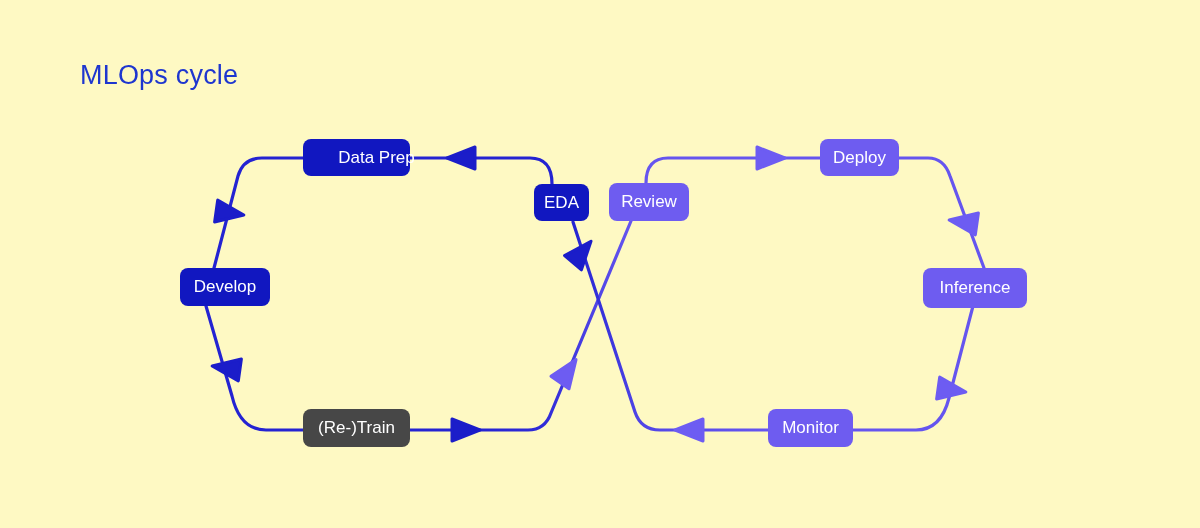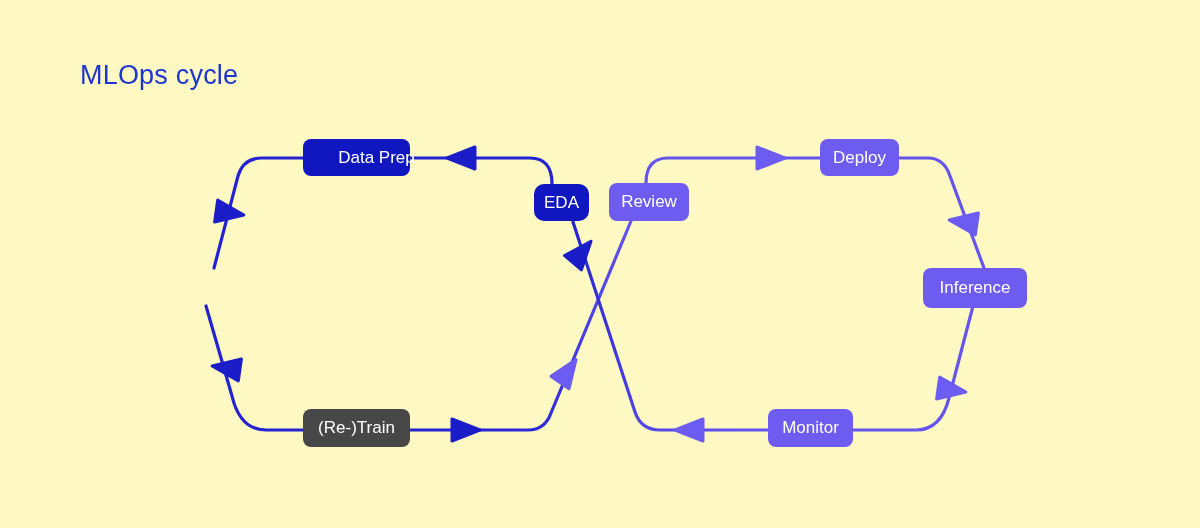--- a/index.html
+++ b/index.html
@@ -39,21 +39,21 @@
     font-weight: 500;
     border-radius: 8px;
     white-space: nowrap;
     box-sizing: border-box;
   }
   .node.dark  { background: #1117c0; }
   .node.gray  { background: #474747; }
   .node.light { background: #6e5cf0; }
 
   .n-dataprep  { left: 303px; top: 139px; width: 107px; height: 37px; padding-left: 40px; }
-  .n-eda       { left: 534px; top: 184px; width: 55px;  height: 37px; border-radius: 10px; }
+  .n-eda       { left: 534px; top: 184px; width: 55px;  height: 37px; }
   .n-review    { left: 609px; top: 183px; width: 80px;  height: 38px; }
   .n-develop   { left: 180px; top: 268px; width: 90px;  height: 38px; }
   .n-retrain   { left: 303px; top: 409px; width: 107px; height: 38px; text-align: center; }
   .n-deploy    { left: 820px; top: 139px; width: 79px;  height: 37px; }
   .n-inference { left: 923px; top: 268px; width: 104px; height: 40px; }
   .n-monitor   { left: 768px; top: 409px; width: 85px;  height: 38px; }
 </style>
 </head>
 <body>
 
@@ -96,20 +96,23 @@
     <polygon points="-14,-11 -14,11 14,0" transform="translate(952,390) rotate(8)" fill="#6d5cf2" stroke="#6d5cf2" stroke-width="3" stroke-linejoin="round"></polygon>
     <polygon points="-14,-11 -14,11 14,0" transform="translate(689,430) rotate(180)" fill="#6d5cf2" stroke="#6d5cf2" stroke-width="3" stroke-linejoin="round"></polygon>
   </svg>
 
   <div class="node dark n-dataprep">
     <span>Data Prep</span>
   </div>
   <div class="node dark n-eda">
     <span>EDA</span>
   </div>
+  <div class="node dark n-develop">
+    <span>Develop</span>
+  </div>
   <div class="node gray n-retrain">
     <span>(Re-)Train</span>
   </div>
   <div class="node light n-review">
     <span>Review</span>
   </div>
   <div class="node light n-deploy">
     <span>Deploy</span>
   </div>
   <div class="node light n-inference">

